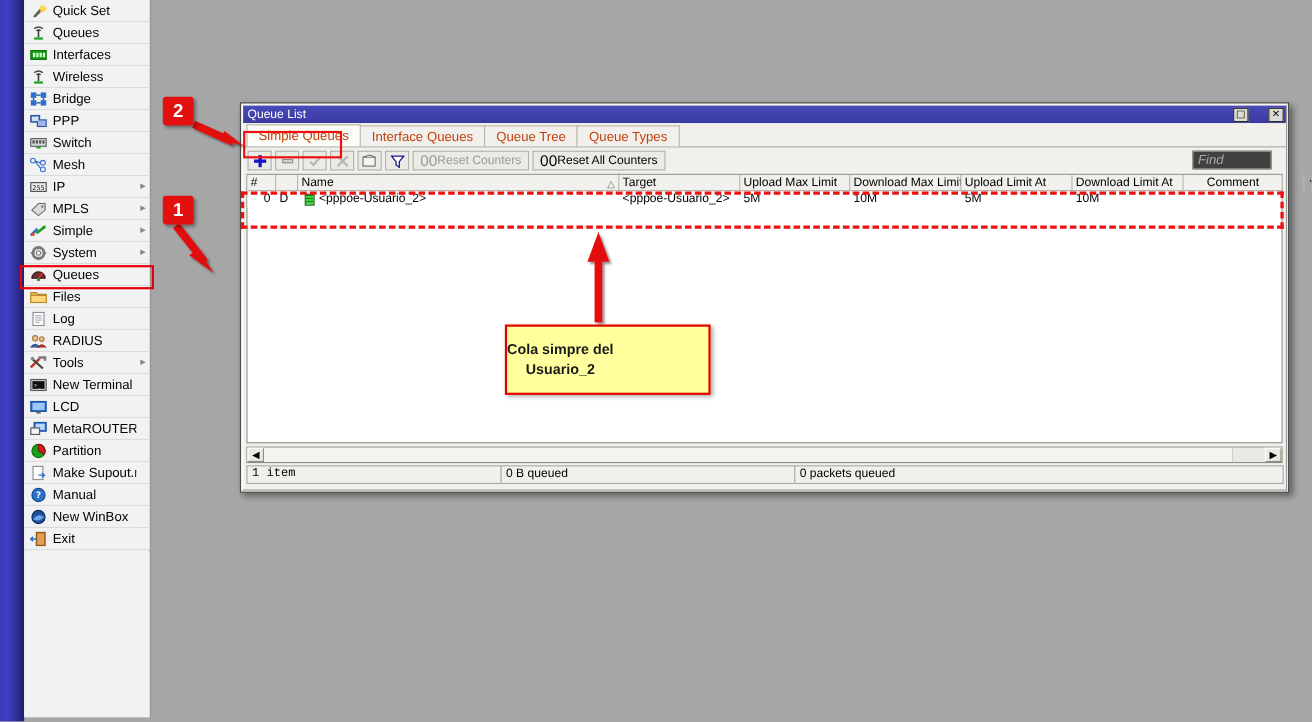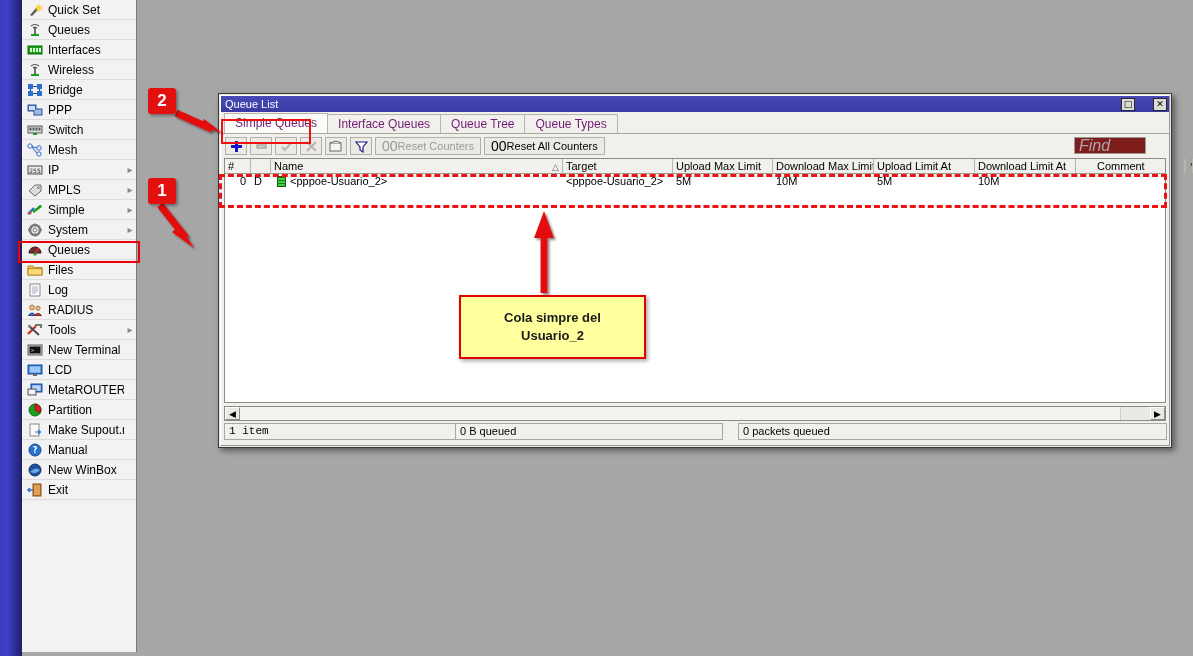--- a/index.html
+++ b/index.html
@@ -145,21 +145,21 @@
   .tab {
     height: 19px;
     line-height: 18px;
     padding: 0 10px;
     font-size: 12px;
     background: #f1f0ec;
     border: 1px solid #b5b5ad;
     border-bottom: none;
     margin-right: -1px;
     position: relative;
-    color: #701a75;
+    color: #c2410c;
   }
   .tab.active {
     background: #fbfbf8;
     height: 20px;
     line-height: 19px;
     z-index: 2;
   }
 
   
   #toolbar {
@@ -189,26 +189,26 @@
     font-size: 11px;
   }
   .counter-btn .cnum {
     font-weight: normal;
     margin-right: 0;
     font-size: 14px;
   }
   .counter-btn.disabled { color: #9a9a9a; }
   #find-box {
     position: absolute;
-    right: 23px; top: 2px;
+    right: 13px; top: 2px;
     width: 72px; height: 17px;
-    background: #7f1d1d;
+    background: #404040;
     border: 1px solid #9a9a92;
     color: #a8a8a8;
-    font-size: 16px;
+    font-size: 12px;
     font-style: italic;
     padding-left: 4px;
     line-height: 15px;
   }
 
   
   #list-area {
     position: absolute;
     left: 3px; top: 62px; right: 3px; bottom: 42px;
     background: #ffffff;
@@ -327,21 +327,21 @@
     pointer-events: none;
   }
 
   
   #callout {
     position: absolute;
     left: 459px; top: 295px;
     width: 187px; height: 64px;
     background: #ffff9e;
     border: 2px solid #e00000;
-    display: flex; align-items: center; justify-content: center;
+    display: flex; align-items: center; justify-content: flex-start;
     text-align: center;
     font-size: 13px;
     font-weight: bold;
     line-height: 18px;
     color: #1a1a1a;
     z-index: 45;
     box-shadow: 2px 2px 4px rgba(0,0,0,0.35);
   }
 
   
@@ -763,21 +763,21 @@
     <div id="hscroll">
       <div class="hs-arrow">◀</div>
       <div class="hs-track"></div>
       <div class="hs-gap"></div>
       <div class="hs-arrow">▶</div>
     </div>
 
     <div id="statusbar">
         <div class="status-cell" style="flex: 0 0 232px; font-family: Liberation Mono, monospace;">1 item</div>
         <div class="status-cell" style="flex: 0 0 268px;">0 B queued</div>
-        <div class="status-cell" style="flex: 1 1 auto; margin-left: 16px;">0 packets queued</div>
+        <div class="status-cell" style="flex: 1 1 auto;">0 packets queued</div>
       </div>
 
   </div>
 </div>
 
 <div id="row-dashed"></div>
 <div id="tab-dashed"></div>
 
 <div class="badge" id="badge-2">2</div>
 <div class="badge" id="badge-1">1</div>

